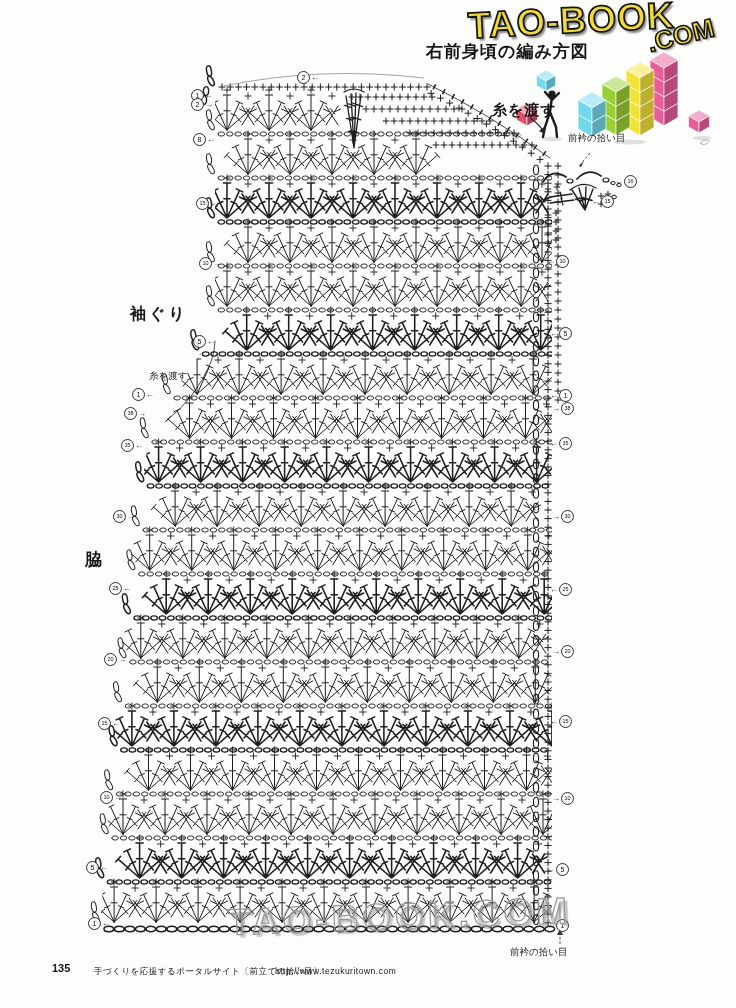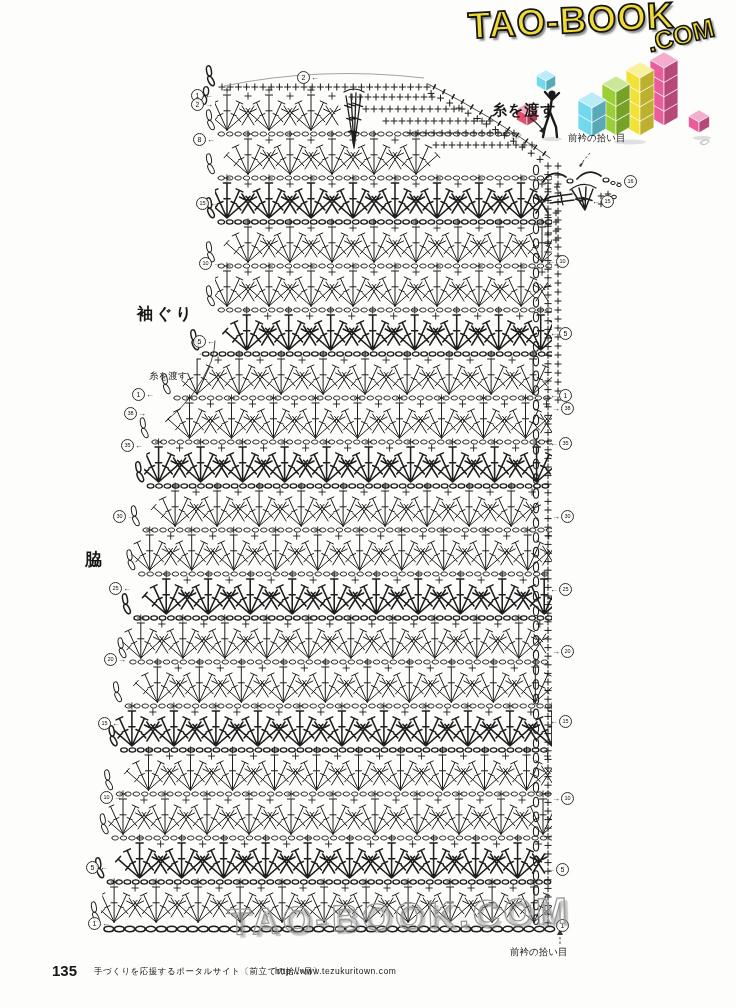--- a/index.html
+++ b/index.html
@@ -3,25 +3,25 @@
 <meta charset="utf-8">
 <style>
   html,body{margin:0;padding:0;background:#e8e8e8;}
   .page{position:relative;width:736px;height:1008px;background:#fdfdfc;overflow:hidden;
         font-family:"Liberation Sans","DejaVu Sans",sans-serif;color:#111;}
   .lbl{position:absolute;white-space:nowrap;color:#161616;}
   #chart-svg,#cube-svg{position:absolute;left:0;top:0;}
   #title{left:426px;top:40px;font-size:17px;font-weight:bold;letter-spacing:1px;}
   #lbl-neckline{left:492px;top:101px;font-size:15px;font-weight:bold;letter-spacing:1px;}
   #lbl-neckpickup{left:568px;top:132px;font-size:9.5px;}
-  #lbl-armhole{left:137px;top:304px;font-size:16px;font-weight:bold;letter-spacing:3px;}
+  #lbl-armhole{left:130px;top:304px;font-size:16px;font-weight:bold;letter-spacing:3px;}
   #lbl-carry{left:149px;top:370px;font-size:9.5px;}
   #lbl-side{left:85px;top:548px;font-size:17px;font-weight:bold;}
   #lbl-bandpickup{left:510px;top:946px;font-size:9.5px;}
-  #pagenum{left:52px;top:962px;font-size:15px;font-weight:bold;}
+  #pagenum{left:52px;top:962px;font-size:11px;font-weight:bold;}
   #footer-text{left:94px;top:966px;font-size:8.5px;letter-spacing:.5px;}
   #footer-url{left:275px;top:966px;font-size:8.5px;letter-spacing:.5px;}
   #logo{position:absolute;left:468px;top:0px;transform:rotate(-3deg);z-index:5;}
   #logo-main{font-size:37px;font-weight:bold;letter-spacing:1px;color:#EFDA37;
      -webkit-text-stroke:1.8px #141414;text-shadow:2px 3px 2px rgba(0,0,0,.45);}
   #logo-com{position:absolute;left:178px;top:26px;font-size:26px;font-weight:bold;color:#EFDA37;
      -webkit-text-stroke:1.6px #141414;text-shadow:2px 2px 2px rgba(0,0,0,.45);
      transform:rotate(-11deg);display:inline-block;}
   #watermark{position:absolute;left:228px;top:896px;font-size:37px;font-weight:bold;letter-spacing:4px;
      transform:rotate(-2deg);color:rgba(255,255,255,.04);
@@ -164,20 +164,21 @@
       <ellipse cx="209" cy="71" rx="5.2" ry="2.4" fill="none" stroke="#1e1e1e" stroke-width="1.5" transform="rotate(80 209 71)"></ellipse>
       <path d="M224,86Q320,66 424,78" stroke="#8a8a8a" stroke-width="0.8" fill="none"></path>
       <path d="M590,153L579,166" stroke="#333" stroke-width="0.9" stroke-dasharray="2.5,2" fill="none"></path>
       <polygon points="579,166 584,161 581,167" fill="#333"></polygon>
       <path d="M560,944L560,931" stroke="#333" stroke-width="0.9" stroke-dasharray="2.5,2" fill="none"></path>
       <polygon points="560,929 557,935 563,935" fill="#333"></polygon>
       <path d="M530,118Q539,124 544,132" stroke="#222" stroke-width="1.1" fill="none"></path>
       <polygon points="545,134 539,131 544,127" fill="#222"></polygon>
     </svg>
 
+  <div class="lbl" id="title">右前身頃の編み方図</div>
   <div class="lbl" id="lbl-neckline">糸を渡す</div>
   <div class="lbl" id="lbl-neckpickup">前衿の拾い目</div>
   <div class="lbl" id="lbl-armhole">袖ぐり</div>
   <div class="lbl" id="lbl-carry">糸を渡す</div>
   <div class="lbl" id="lbl-side">脇</div>
   <div class="lbl" id="lbl-bandpickup">前衿の拾い目</div>
 
   <div id="watermark">TAO-BOOK.COM</div>
 
   <div class="lbl" id="pagenum">135</div>

